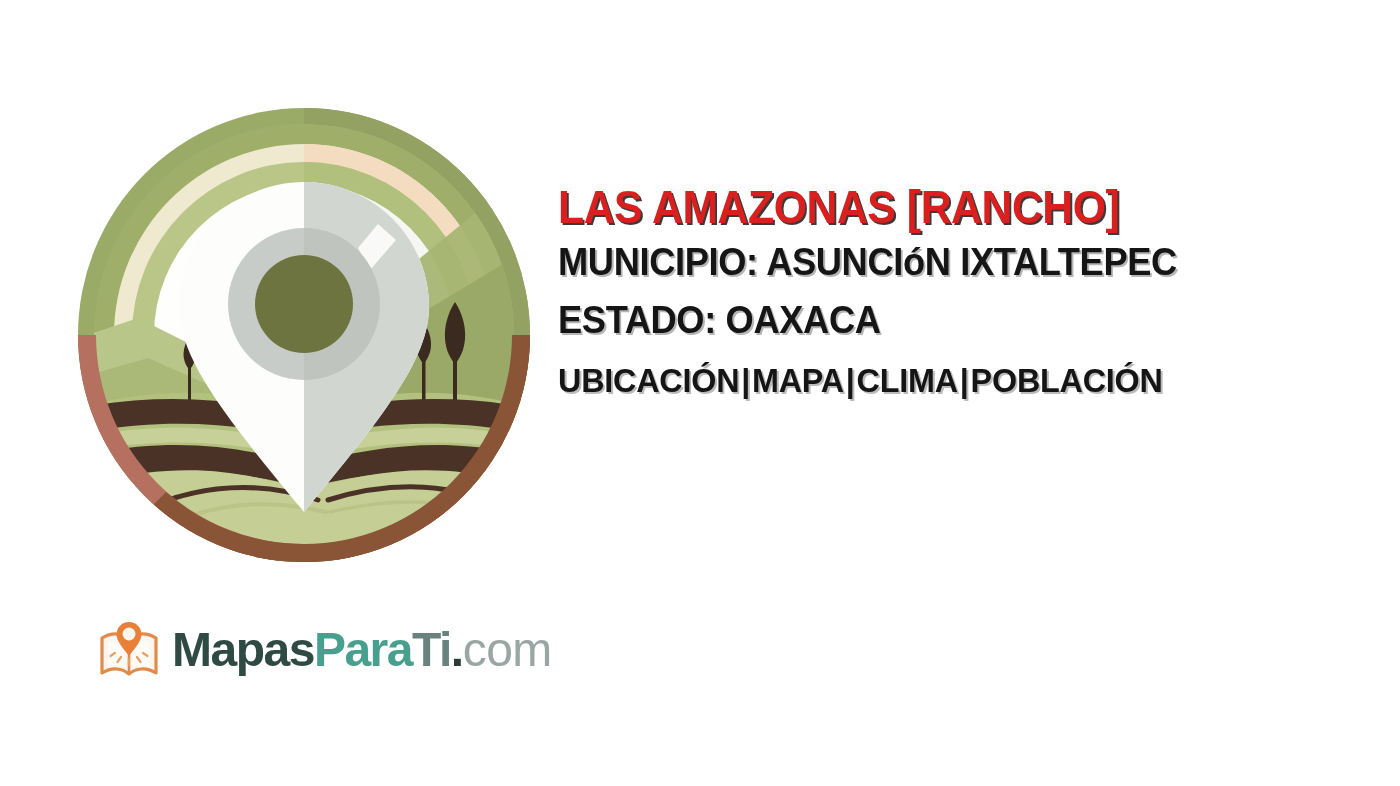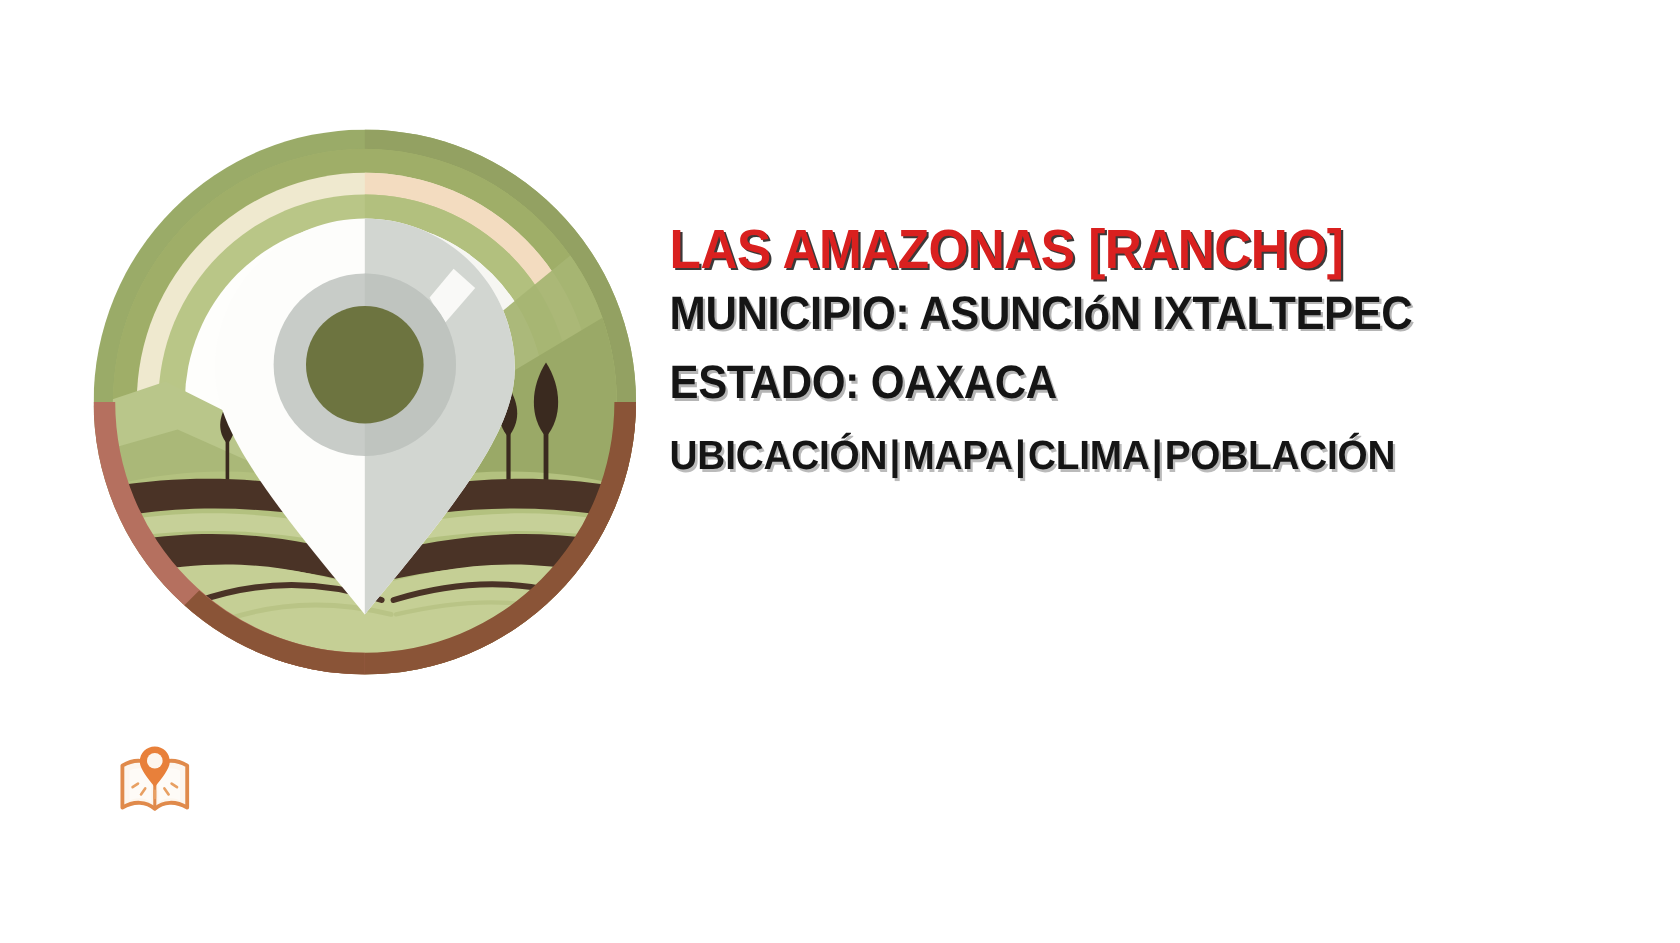--- a/index.html
+++ b/index.html
@@ -235,13 +235,14 @@
 
       <g stroke="#e8a063" stroke-width="2.2" stroke-linecap="round">
         <path d="M31 41 L31 47"></path>
         <path d="M23 39 L19.5 44"></path>
         <path d="M39 39 L42.5 44"></path>
         <path d="M17 35 L12.5 38"></path>
         <path d="M45 35 L49.5 38"></path>
       </g>
     </svg>
   </div>
+  <div id="brand-wordmark"><span class="wm-mapas">Mapas</span><span class="wm-para">Para</span><span class="wm-ti">Ti</span><span class="wm-dot">.</span><span class="wm-com">com</span></div>
 </div>
 
 </body></html>

